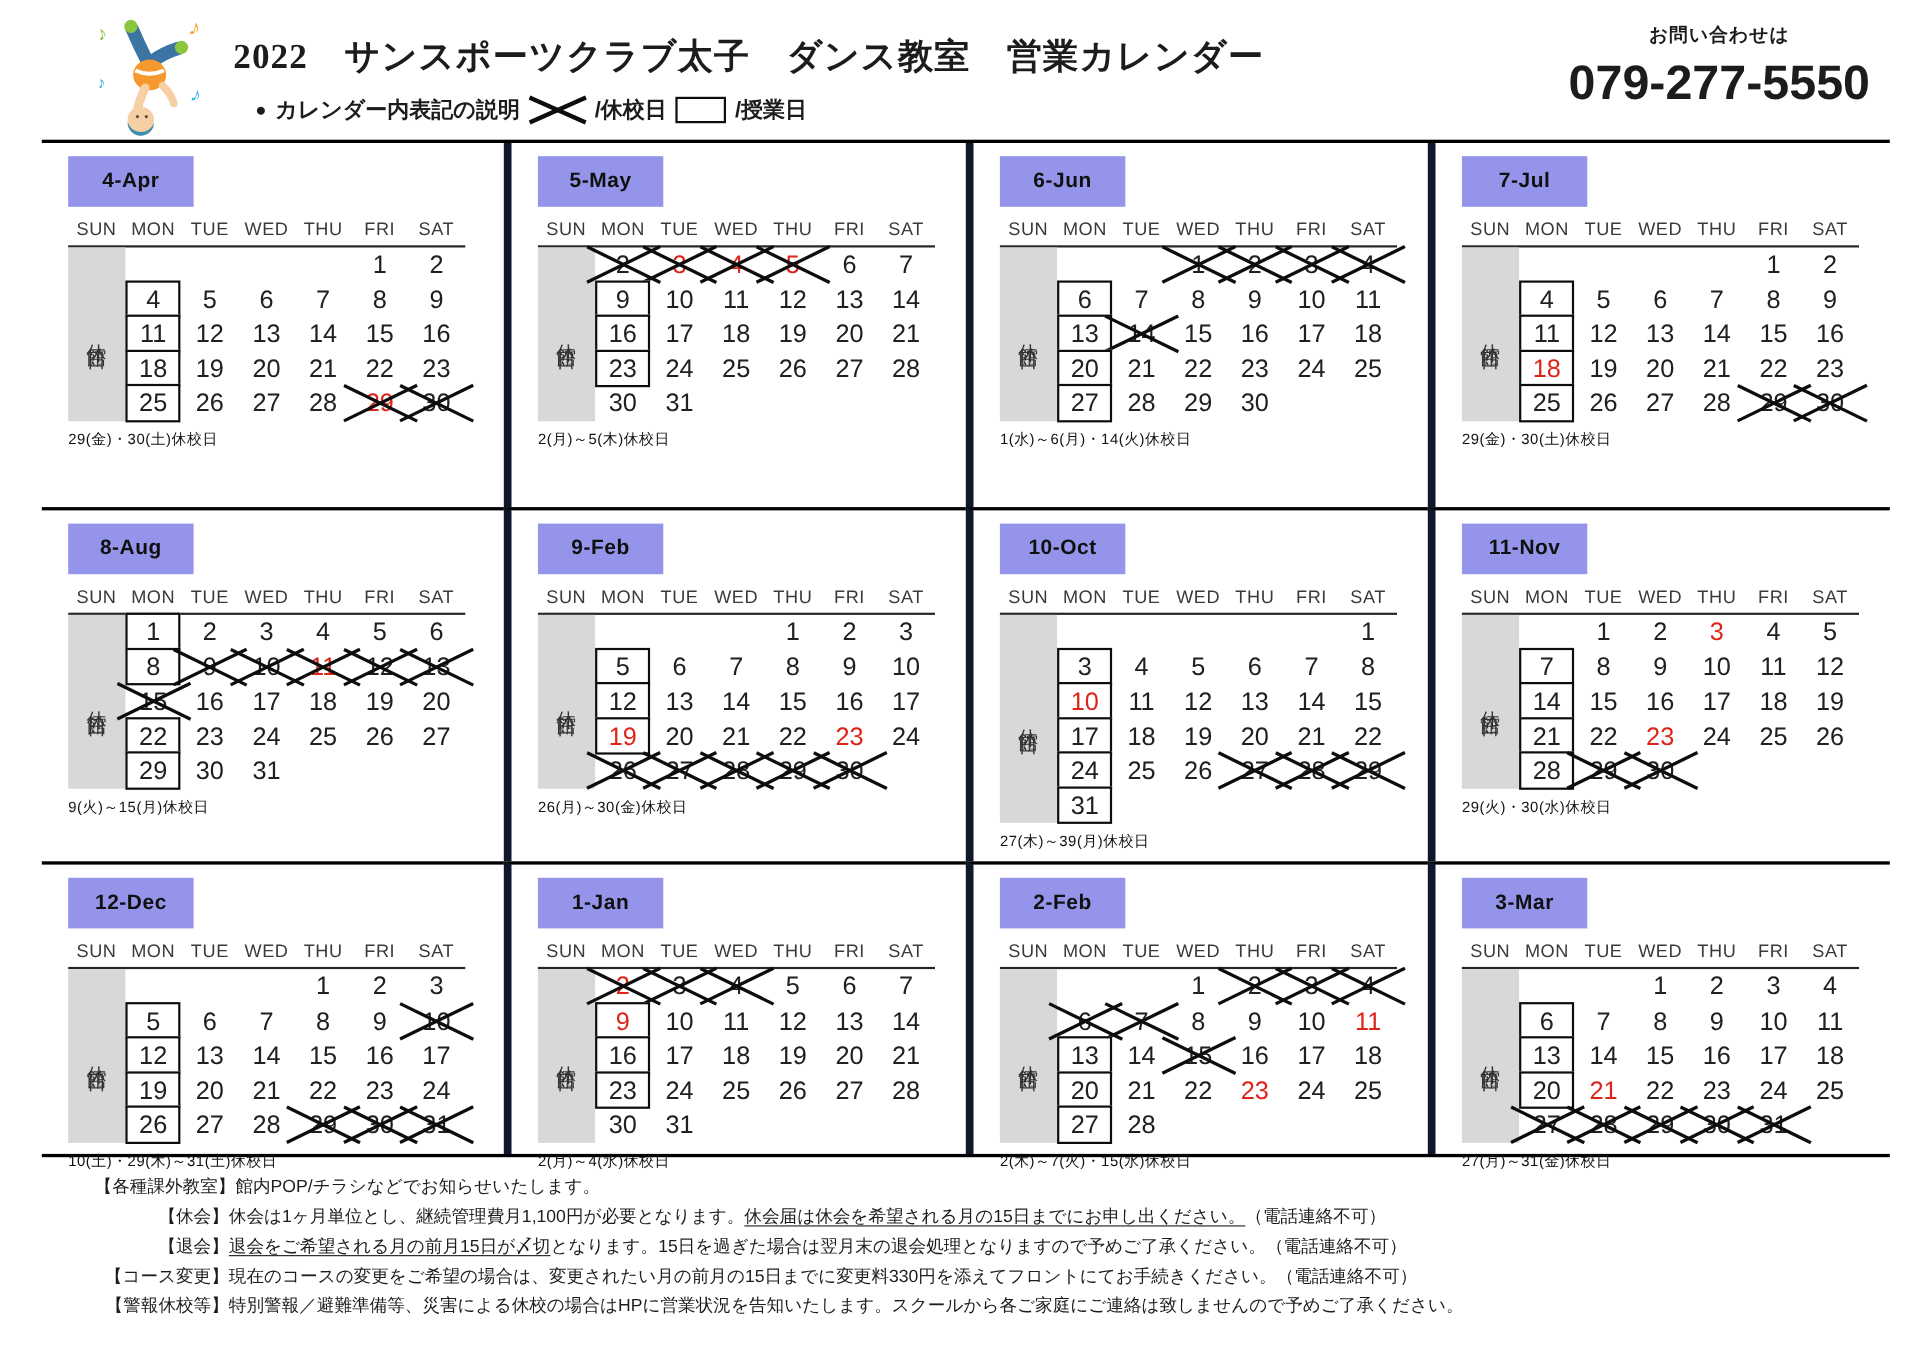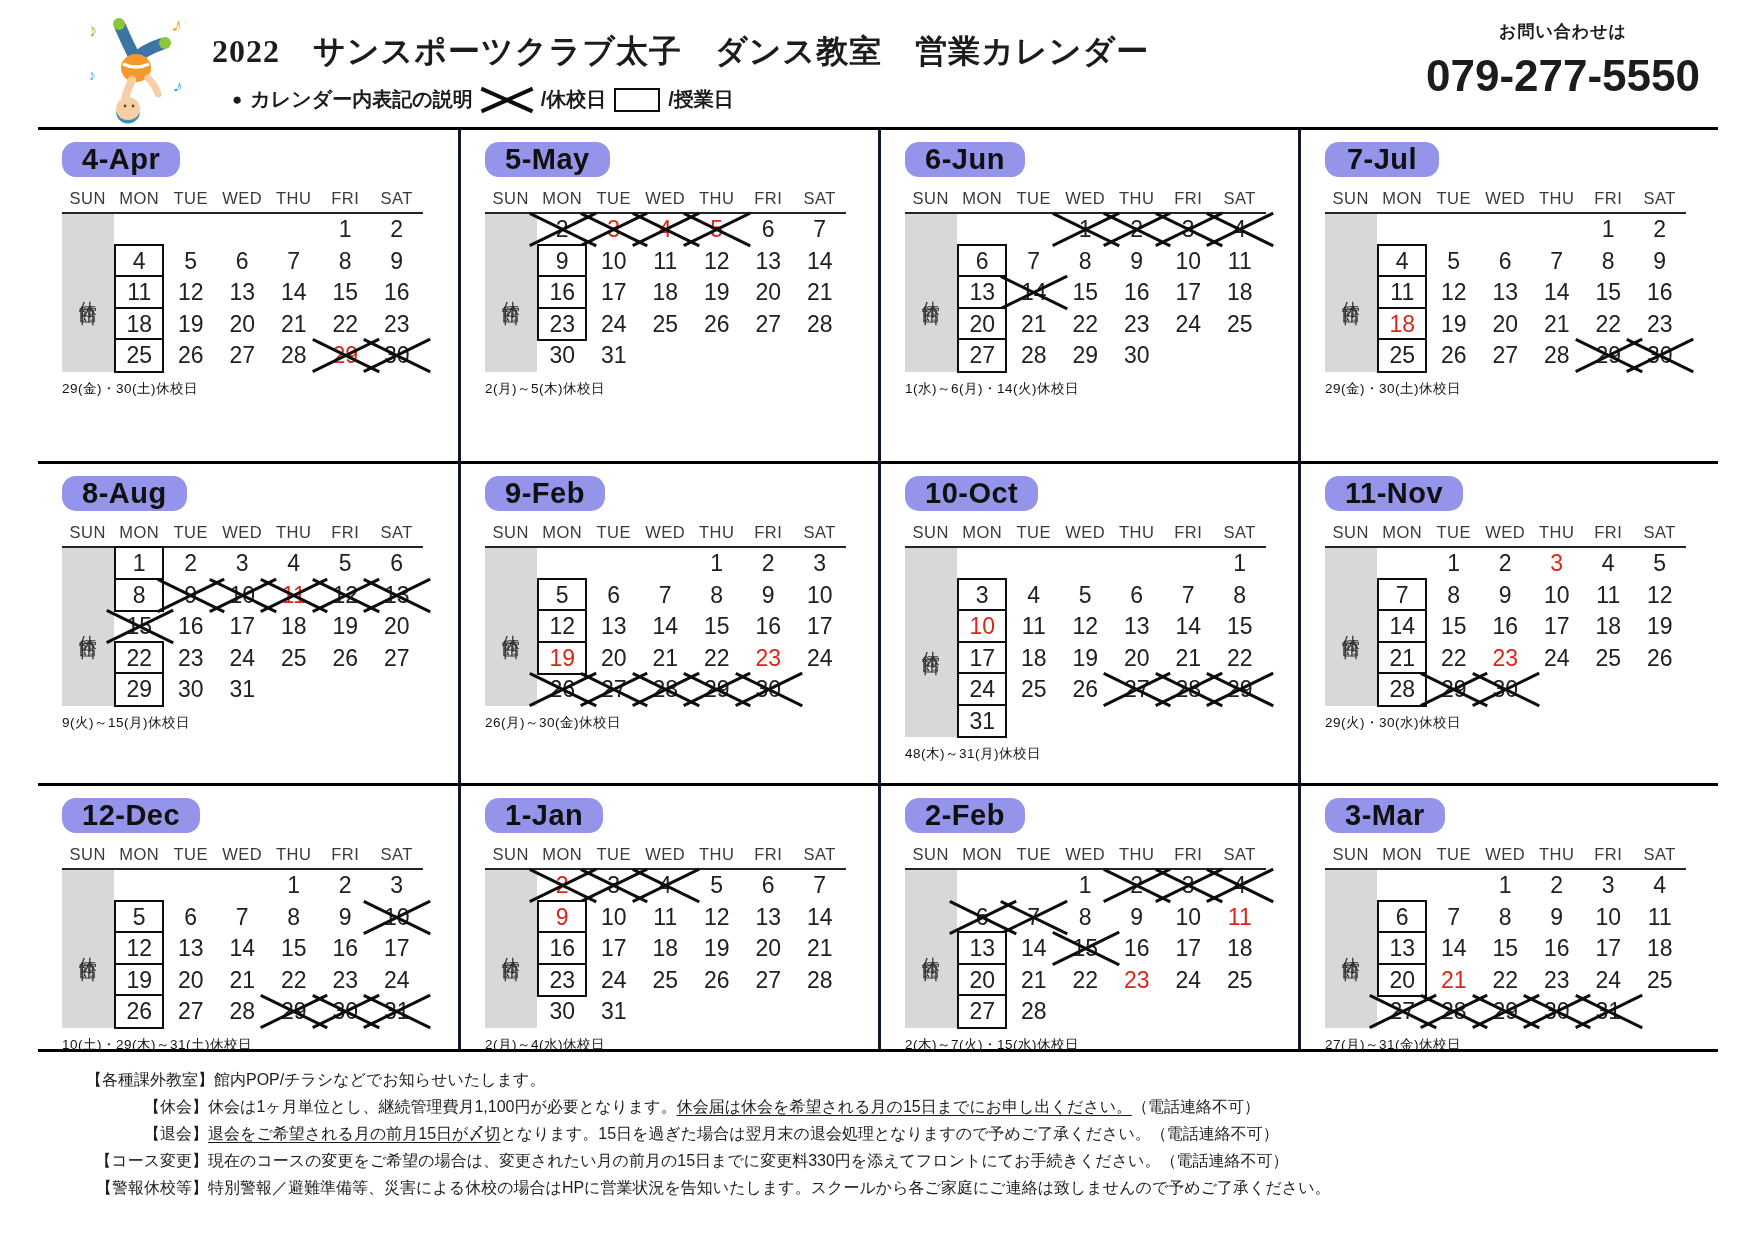--- a/index.html
+++ b/index.html
@@ -17,24 +17,24 @@
   .icon-x::before{transform:rotate(24deg);}
   .icon-x::after{transform:rotate(-24deg);}
   .icon-box{display:inline-block;width:46px;height:24px;border:2.5px solid #0d0d0d;background:#fff;box-sizing:border-box;}
   .contact{margin-left:auto;margin-top:20px;text-align:center;padding-right:24px;}
   .contact-label{font-size:17px;font-weight:bold;letter-spacing:1px;}
   .phone{font-size:44px;font-weight:bold;letter-spacing:0px;margin-top:8px;white-space:nowrap;}
   
   .cal-grid{display:grid;grid-template-columns:repeat(4,420px);grid-template-rows:331px 322px 266px;
             margin-left:38px;width:1680px;border-top:3px solid #000;border-bottom:3px solid #000;box-sizing:content-box;}
   .month{box-sizing:border-box;padding:12px 0 0 24px;overflow:visible;}
-  .month.vl{border-left:3px solid #0f172a;}
+  .month.vl{border-left:7px solid #0f172a;}
   .month.hl{border-top:3px solid #000;}
-  .m-badge{display:inline-block;background:var(--badge,#9494ea);color:#101010;font-size:29px;font-weight:bold;
-           padding:1px 20px;min-width:74px;text-align:center;letter-spacing:0.5px;border-radius:14px;}
+  .m-badge{display:inline-block;background:var(--badge,#9494ea);color:#101010;font-size:19px;font-weight:bold;
+           padding:12px 20px;min-width:74px;text-align:center;letter-spacing:0.5px;}
   .m-days{display:grid;grid-template-columns:repeat(7,51.5px);margin-top:12px;font-size:16.5px;color:#3a3a3a;letter-spacing:0.5px;}
   .m-days span{text-align:center;}
   .m-rule{width:360.5px;border-top:2.5px solid #262626;margin-top:4px;}
   .m-grid{position:relative;display:grid;grid-template-columns:repeat(7,51.5px);grid-auto-rows:31.5px;width:360.5px;}
   .suncol{position:absolute;left:0;top:0;bottom:0;width:51.5px;background:var(--sun,#d8d8d8);
           display:flex;align-items:center;justify-content:center;z-index:0;}
   .suncol span{writing-mode:vertical-rl;text-orientation:upright;font-size:18px;letter-spacing:4px;color:#333;}
   .cell{position:relative;display:flex;align-items:center;justify-content:center;font-size:23px;color:#202020;z-index:1;}
   .cell .num{position:relative;z-index:1;}
   .cell.red .num{color:var(--red,#de2418);}
@@ -824,21 +824,21 @@
           </div>
           <div class="cell"></div>
           <div class="cell boxed">
             <span class="num">31</span>
           </div>
           <div class="cell"></div>
           <div class="cell"></div>
           <div class="cell"></div>
           <div class="cell"></div>
           <div class="cell"></div>
-        </div><div class="m-note">48(木)～31(月)休校日</div></div>
+        </div><div class="m-note">27(木)～39(月)休校日</div></div>
       <div class="month vl hl"><div class="m-badge">11-Nov</div><div class="m-days">
           <span>SUN</span>
           <span>MON</span>
           <span>TUE</span>
           <span>WED</span>
           <span>THU</span>
           <span>FRI</span>
           <span>SAT</span>
         </div><div class="m-rule"></div><div class="m-grid">
           <div class="suncol">

